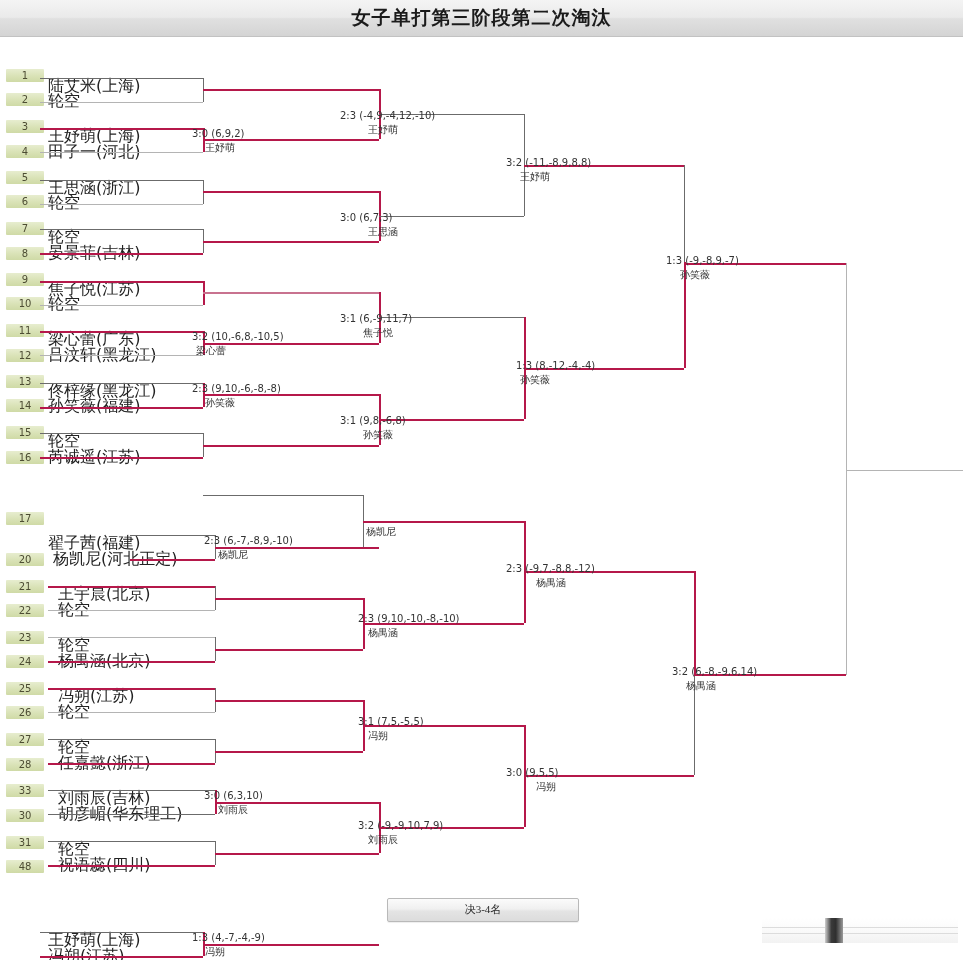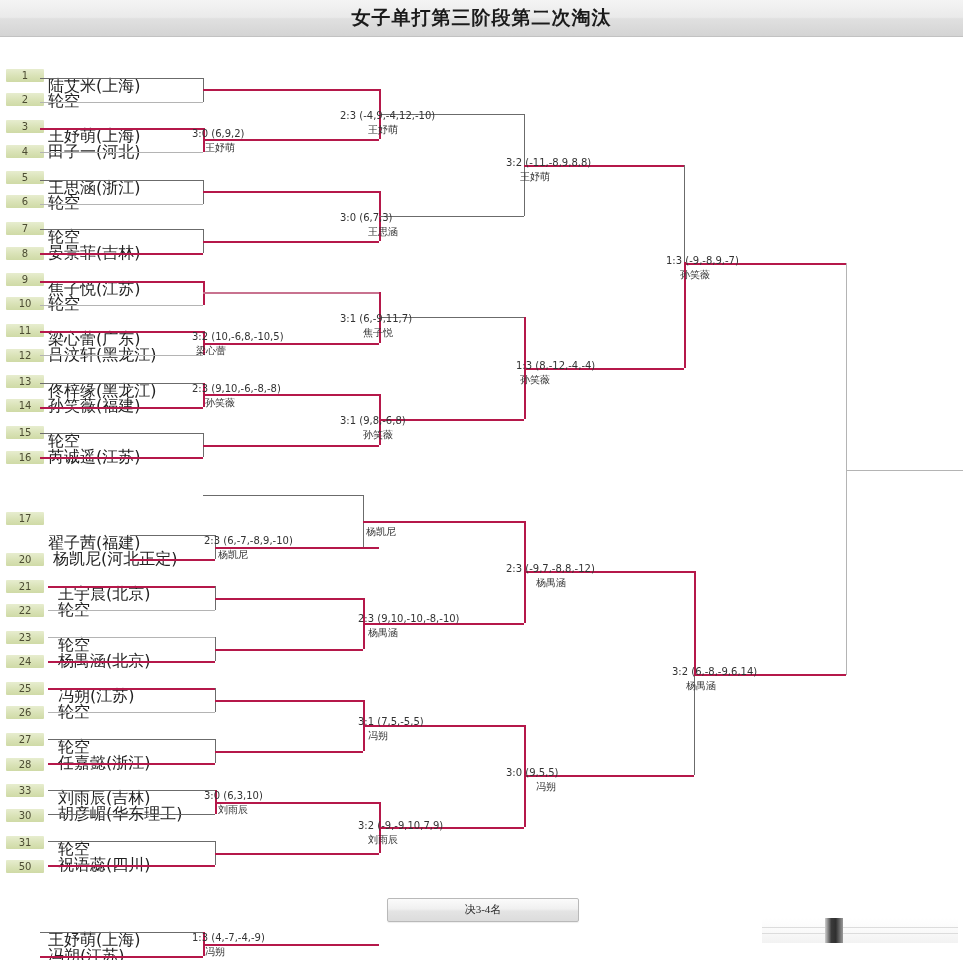--- a/index.html
+++ b/index.html
@@ -115,21 +115,21 @@
   <div class="seed" style="left:6px;top:604px;">22</div>
   <div class="seed" style="left:6px;top:631px;">23</div>
   <div class="seed" style="left:6px;top:655px;">24</div>
   <div class="seed" style="left:6px;top:682px;">25</div>
   <div class="seed" style="left:6px;top:706px;">26</div>
   <div class="seed" style="left:6px;top:733px;">27</div>
   <div class="seed" style="left:6px;top:758px;">28</div>
   <div class="seed" style="left:6px;top:784px;">33</div>
   <div class="seed" style="left:6px;top:809px;">30</div>
   <div class="seed" style="left:6px;top:836px;">31</div>
-  <div class="seed" style="left:6px;top:860px;">50</div>
+  <div class="seed" style="left:6px;top:860px;">48</div>
 
   <div class="player" style="left:48px;top:79px;">陆艾米(上海)</div>
   <div class="player" style="left:48px;top:94px;">轮空</div>
   <div class="player" style="left:48px;top:129px;">王妤萌(上海)</div>
   <div class="player" style="left:48px;top:145px;">田子一(河北)</div>
   <div class="player" style="left:48px;top:181px;">王思涵(浙江)</div>
   <div class="player" style="left:48px;top:196px;">轮空</div>
   <div class="player" style="left:48px;top:230px;">轮空</div>
   <div class="player" style="left:48px;top:246px;">晏景菲(吉林)</div>
   <div class="player" style="left:48px;top:282px;">焦子悦(江苏)</div>

